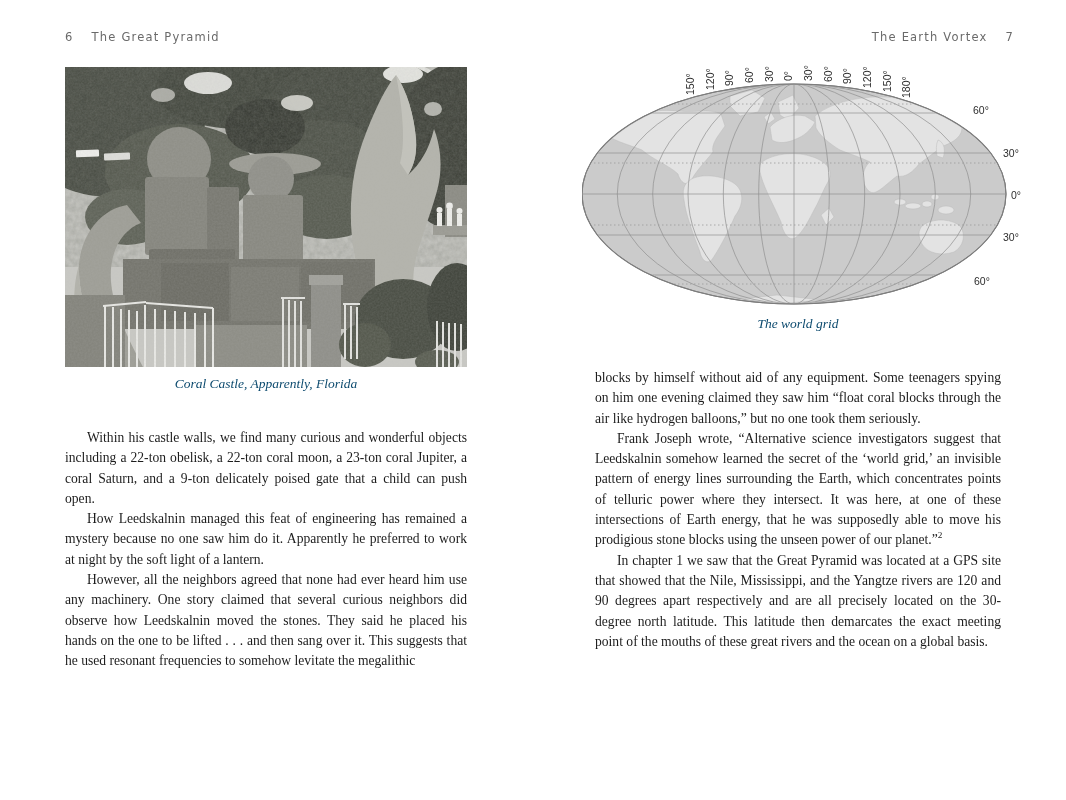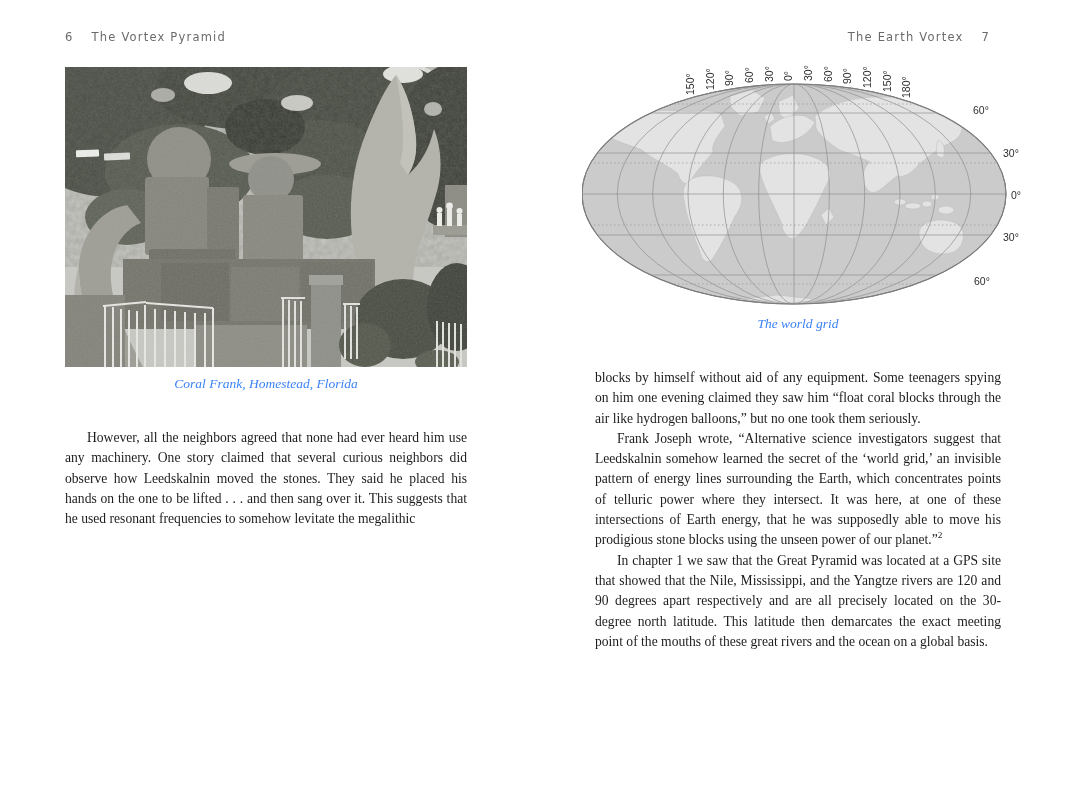--- a/index.html
+++ b/index.html
@@ -5,31 +5,31 @@
   html,body{margin:0;padding:0;}
   body{
     width:1066px;height:800px;position:relative;background:#ffffff;
     font-family:"Liberation Serif", serif;color:#1c1c1c;overflow:hidden;
   }
   .running-head{
     position:absolute;top:30px;font-family:"DejaVu Sans", sans-serif;
     font-size:11.5px;letter-spacing:1.2px;color:#6a6a6a;
   }
   #left-head{left:65px;}
-  #right-head{right:76px;text-align:center;}
+  #right-head{right:52px;text-align:center;}
   .running-head .pgnum{display:inline-block;}
   #left-head .pgnum{margin-right:18px;}
   #right-head .pgnum{margin-left:18px;}
 
   .figure{position:absolute;}
   #photo-figure{left:65px;top:67px;width:402px;height:300px;}
   #photo-figure svg{display:block;}
   .fig-caption{
     position:absolute;text-align:center;font-style:italic;
-    font-size:13.5px;color:#3b82f6;
+    font-size:13.5px;color:#0c4a6e;
   }
   #photo-caption{left:65px;top:376px;width:402px;}
   #map-figure{left:582px;top:54px;width:447px;height:258px;}
   #map-caption{left:595px;top:316px;width:406px;}
 
   .page-text{position:absolute;font-family:Liberation Serif, serif;}
   #left-text{left:65px;top:428px;width:402px;}
   #right-text{left:595px;top:368px;width:406px;}
   .page-text p{
     margin:0;padding:0;text-indent:22px;text-align:justify;
@@ -37,21 +37,21 @@
   }
   .page-text p.no-indent{text-indent:0;}
   sup{font-size:0.68em;line-height:0;}
 
   .map-label{font-family:"Liberation Sans", sans-serif;font-size:10.5px;fill:#2e2e2e;}
 </style>
 </head>
 <body>
 
 <div id="left-head" class="running-head">
-  <span class="pgnum">6</span><span>The Vortex Pyramid</span>
+  <span class="pgnum">6</span><span>The Great Pyramid</span>
 </div>
 
 <div id="photo-figure" class="figure">
   <svg width="402" height="300" viewBox="0 0 402 300">
     <defs>
       <filter id="grain" x="-5%" y="-5%" width="110%" height="110%">
         <feTurbulence type="fractalNoise" baseFrequency="0.55" numOctaves="2" seed="7" result="n"></feTurbulence>
         <feColorMatrix in="n" type="matrix" values="0 0 0 0 0.5  0 0 0 0 0.5  0 0 0 0 0.5  0 0 0 0.9 0"></feColorMatrix>
       </filter>
       <filter id="leaf" x="-5%" y="-5%" width="110%" height="110%">
@@ -169,23 +169,25 @@
         <line x1="384" y1="256" x2="384" y2="300"></line>
           <line x1="390" y1="256" x2="390" y2="300"></line>
         <line x1="396" y1="257" x2="396" y2="300"></line>
       </g>
 
       <rect x="0" y="0" width="402" height="300" filter="url(#grain)" opacity="0.22"></rect>
     </g>
   </svg>
 </div>
 
-<div id="photo-caption" class="fig-caption">Coral Frank, Homestead, Florida</div>
+<div id="photo-caption" class="fig-caption">Coral Castle, Apparently, Florida</div>
 
 <div id="left-text" class="page-text">
+  <p>Within his castle walls, we find many curious and wonderful objects including a 22-ton obelisk, a 22-ton coral moon, a 23-ton coral Jupiter, a coral Saturn, and a 9-ton delicately poised gate that a child can push open.</p>
+  <p>How Leedskalnin managed this feat of engineering has remained a mystery because no one saw him do it. Apparently he preferred to work at night by the soft light of a lantern.</p>
   <p>However, all the neighbors agreed that none had ever heard him use any machinery. One story claimed that several curious neighbors did observe how Leedskalnin moved the stones. They said he placed his hands on the one to be lifted . . . and then sang over it. This suggests that he used resonant frequencies to somehow levitate the megalithic</p>
 </div>
 
 <div id="right-head" class="running-head">
   <span>The Earth Vortex</span><span class="pgnum">7</span>
 </div>
 
 <div id="map-figure" class="figure">
   <svg width="447" height="258" viewBox="0 0 447 258">
     <defs>

